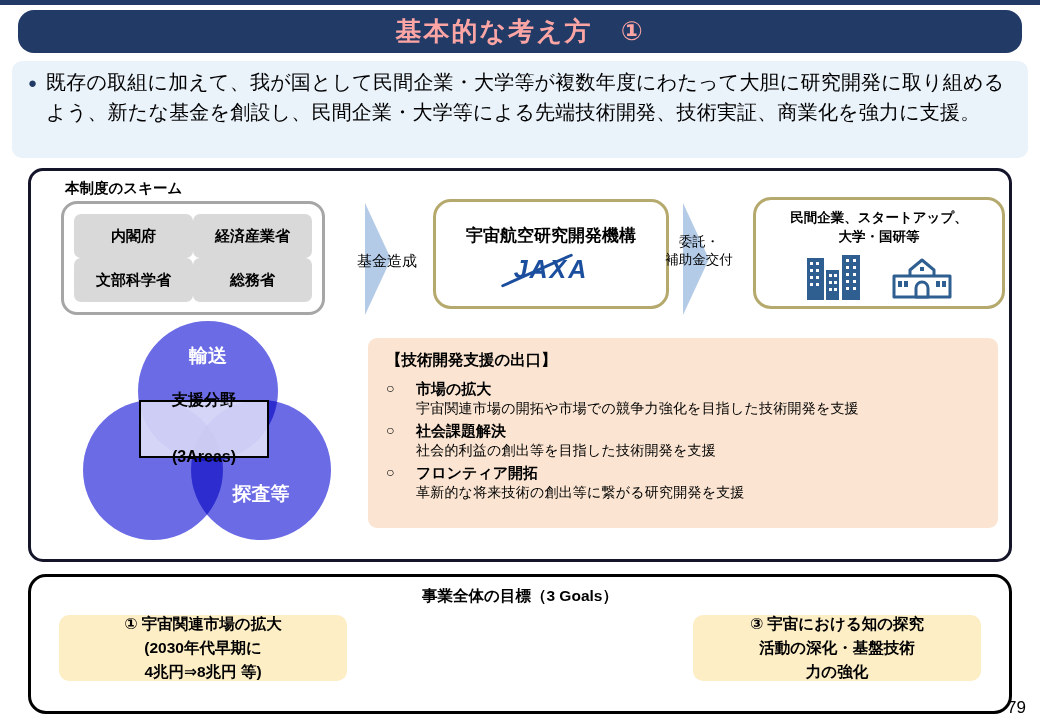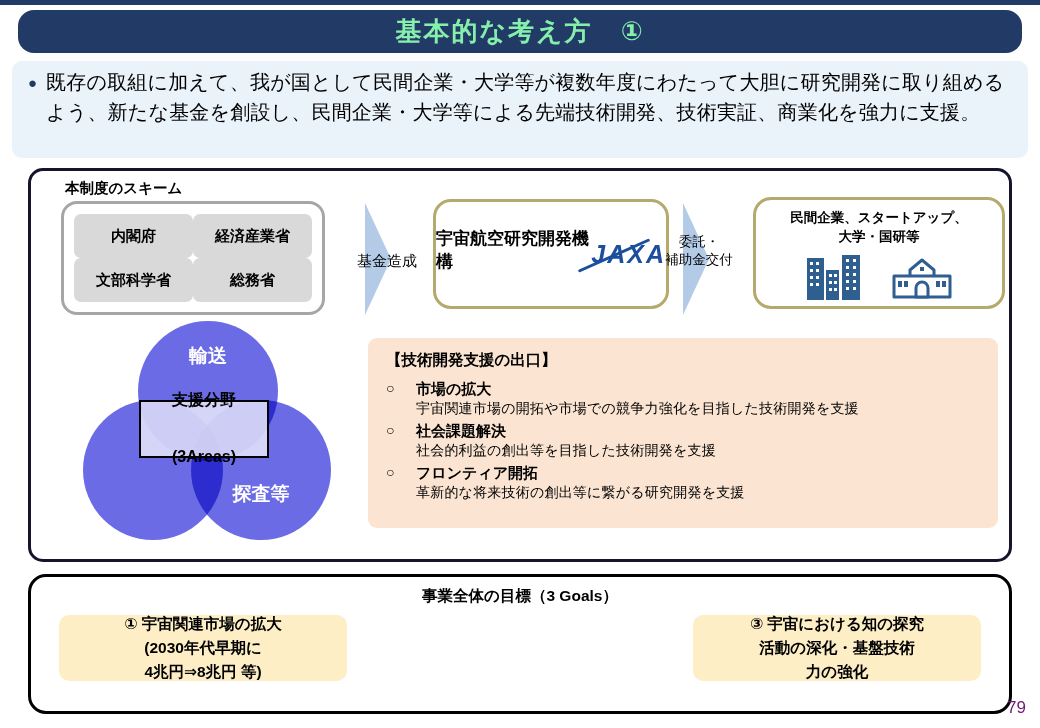--- a/index.html
+++ b/index.html
@@ -15,21 +15,21 @@
 
   
   .top-strip { left:0; top:0; width:1040px; height:5px; background:#223a66; }
 
   
   .title-bar {
     left:18px; top:10px; width:1004px; height:43px;
     background:#223a66; border-radius:16px;
     display:flex; align-items:center; justify-content:center;
   }
-  .title-bar .t { color:#86efac; font-size:26px; font-weight:bold; letter-spacing:2px; }
+  .title-bar .t { color:#fca5a5; font-size:26px; font-weight:bold; letter-spacing:2px; }
 
   
   .intro-box {
     left:12px; top:61px; width:1016px; height:97px;
     background:#eaf2fa; border-radius:10px;
     padding:7px 14px 0 16px;
     display:flex;
   }
   .intro-bullet { color:#223a66; font-size:15px; line-height:30px; margin-right:9px; }
   .intro-text { font-size:20px; font-weight:500; line-height:1.48; letter-spacing:0.2px; }
@@ -60,21 +60,21 @@
   }
   .arrow1 { left:334px; top:32px; }
   .arrow2 { left:652px; top:32px; }
   .arrow-label { font-size:15px; z-index:3; text-align:center; line-height:1.35; }
   .fund-label  { left:300px; top:80px; width:112px; }
   .consign-label { left:598px; top:62px; width:140px; font-size:13.5px; }
 
   .jaxa-box {
     left:402px; top:28px; width:236px; height:110px;
     border:3px solid #b5a96e; border-radius:18px; background:#fff;
-    display:flex; flex-direction:row; align-items:center; justify-content:center;
+    display:flex; flex-direction:column; align-items:center; justify-content:center;
   }
   .jaxa-name { font-size:17px; font-weight:bold; margin-bottom:8px; }
   .jaxa-logo { position:relative; display:inline-block; }
   .jaxa-logo .txt {
     font-style:italic; font-weight:900; font-size:25px;
     color:#1c4e9e; letter-spacing:2px;
   }
   .jaxa-logo .swoosh {
     position:absolute; left:-16px; top:14px; width:78px; height:3px;
     background:#1c4e9e; transform:rotate(-24deg); border-radius:2px;
@@ -129,21 +129,21 @@
   }
   .goals-title { text-align:center; font-size:15.5px; font-weight:bold; margin-bottom:8px; }
   .goals-row { display:flex; justify-content:space-between; padding:0 28px; }
   .goal-card {
     height:66px; background:#fdeec6; border-radius:10px;
     display:flex; flex-direction:column; align-items:center; justify-content:center;
     font-size:15.5px; font-weight:bold; line-height:1.55; text-align:center;
   }
   .goal-1 { width:288px; } .goal-2 { width:325px; } .goal-3 { width:288px; }
 
-  .page-number { right:14px; top:698px; font-size:17px; color:#701a75; }
+  .page-number { right:14px; top:698px; font-size:17px; color:#000000; }
 
   svg { display:block; }
 </style>
 </head>
 <body>
 
 <div class="abs top-strip"></div>
 
 <div class="abs title-bar">
   <span class="t">基本的な考え方　①</span>

